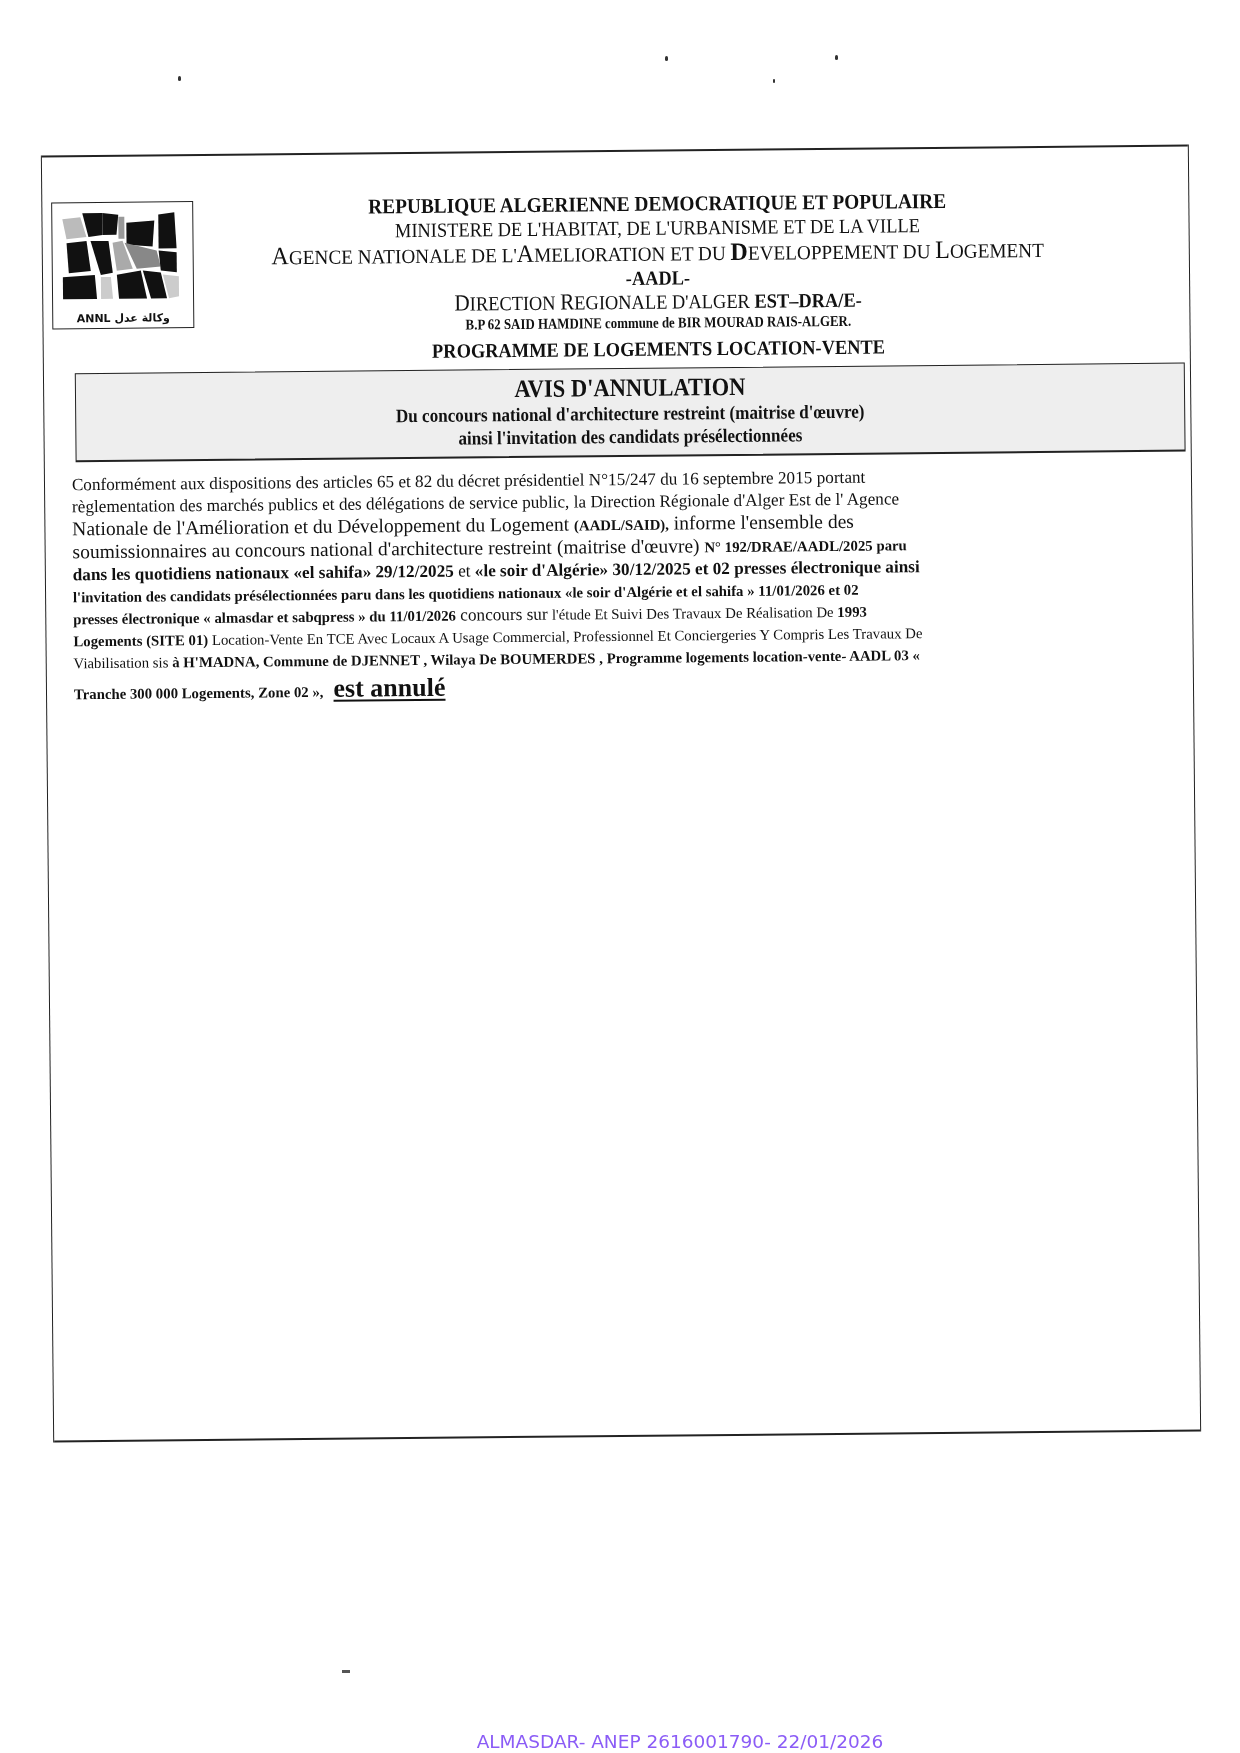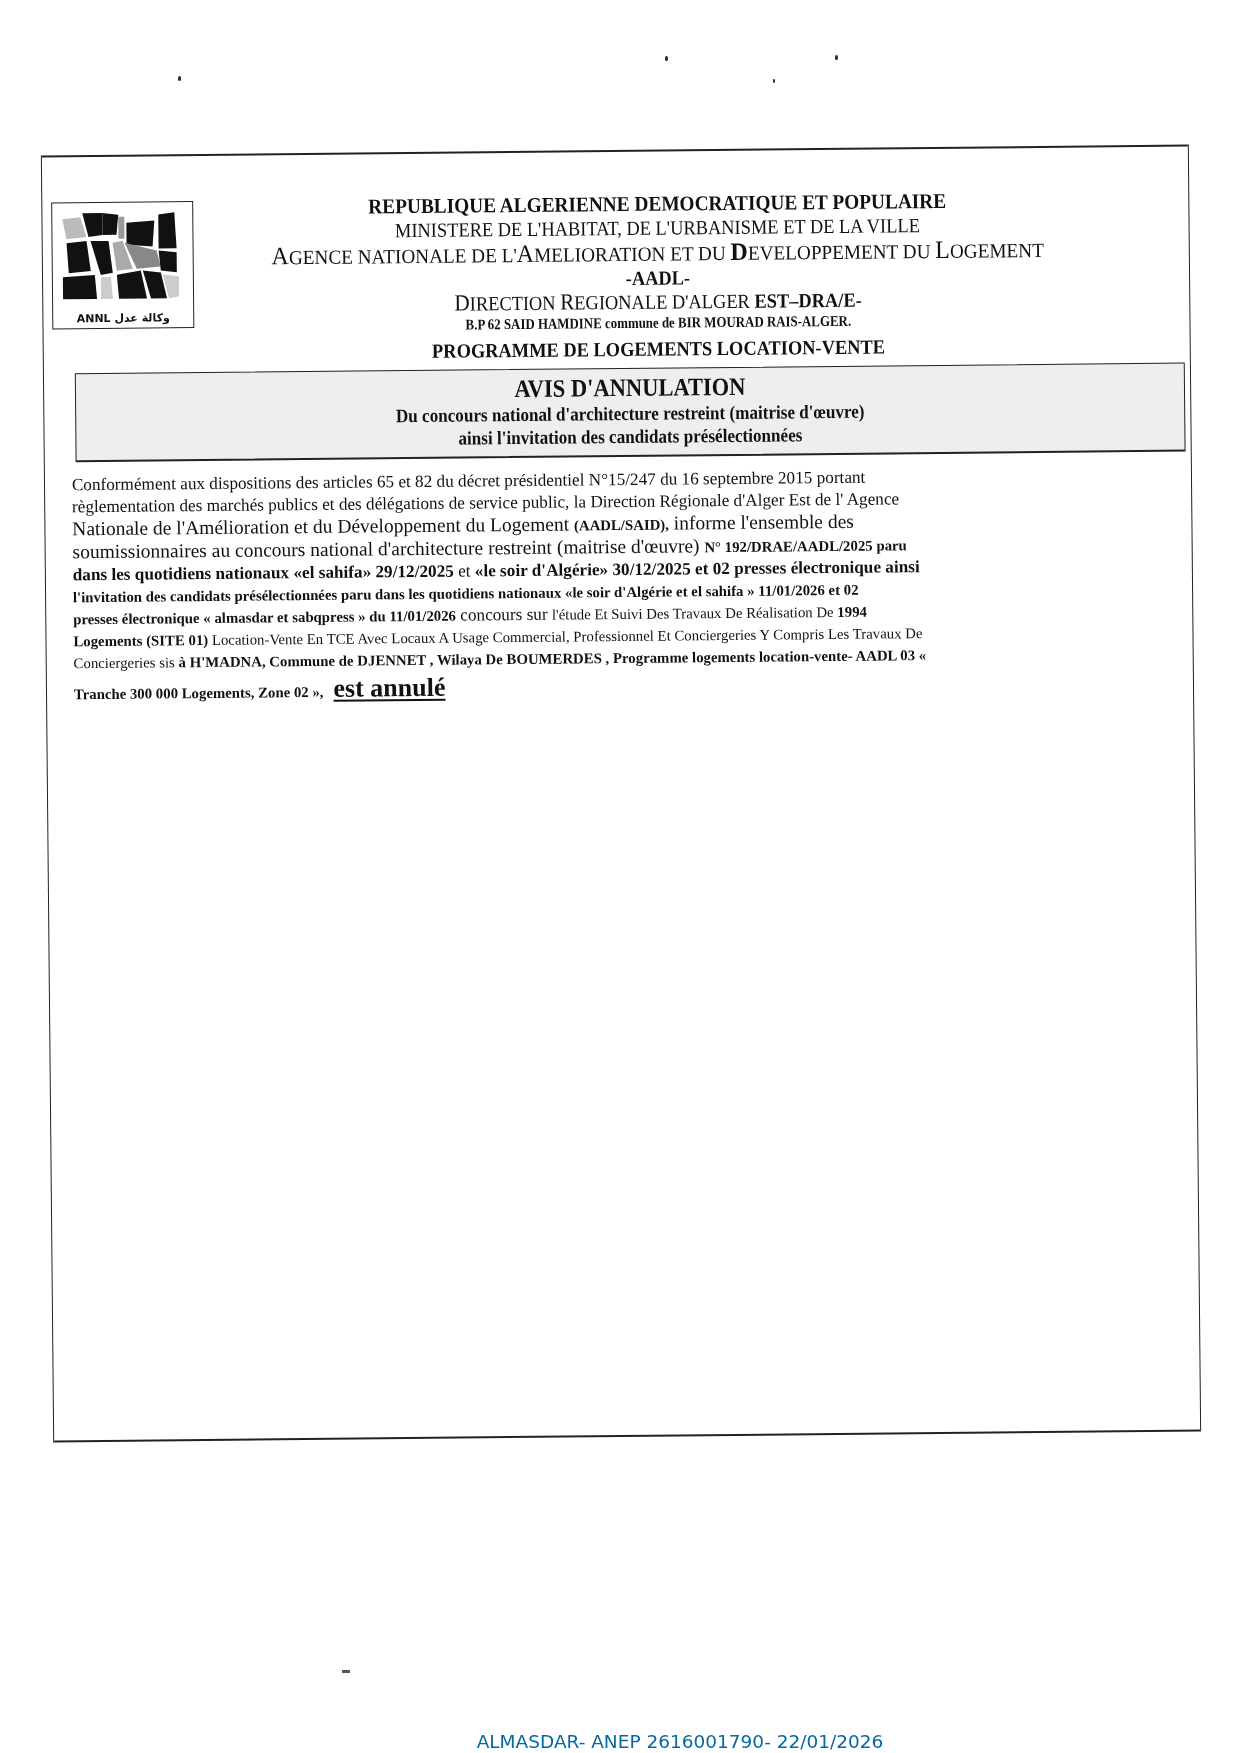--- a/index.html
+++ b/index.html
@@ -56,21 +56,21 @@
     .annul {
       font-size: 26px; font-weight: bold; text-decoration: underline;
       text-decoration-thickness: 2px; text-underline-offset: 3px; margin-left: 10px;
     }
     .line { display: block; }
     .footer-mark {
       position: absolute; left: 342px; top: 1670px; width: 8px; height: 3px; background: #555;
     }
     .footer {
       position: absolute; left: 0; right: 0; top: 1731px; text-align: center;
-      font-family: "DejaVu Sans", sans-serif; font-size: 18.5px; color: #0369a1;
+      font-family: "DejaVu Sans", sans-serif; font-size: 18.5px; color: #8b5cf6;
       padding-left: 120px;
     }
   </style>
 </head>
 <body>
 
 <div class="speck" style="left:178px;top:76px;"></div>
 <div class="speck" style="left:665px;top:56px;"></div>
 <div class="speck" style="left:835px;top:55px;"></div>
 <div class="speck" style="left:773px;top:79px;width:2px;height:4px;"></div>
@@ -120,21 +120,21 @@
     <div class="avis-sub">ainsi l'invitation des candidats présélectionnées</div>
   </div>
 
   <div class="body-text">
     <span class="line">Conformément aux dispositions des articles  65 et 82 du décret présidentiel N°15/247 du 16 septembre 2015 portant</span>
     <span class="line">règlementation des marchés publics et des délégations de service public, la Direction Régionale d'Alger Est de l' Agence</span>
     <span class="line big"><span>Nationale  de  l'Amélioration  et  du  Développement  du  Logement </span><b class="small">(AADL/SAID),</b><span> informe  l'ensemble  des</span></span>
     <span class="line big"><span>soumissionnaires  au concours national d'architecture restreint (maitrise d'œuvre) </span><b class="small">N° 192/DRAE/AADL/2025 paru</b></span>
     <span class="line"><b>dans les quotidiens nationaux «el sahifa» 29/12/2025</b><span> et </span><b>«le soir d'Algérie» 30/12/2025 et 02 presses électronique ainsi</b></span>
     <span class="line small"><b>l'invitation des candidats présélectionnées paru dans les quotidiens nationaux «le soir d'Algérie et  el sahifa » 11/01/2026 et 02</b></span>
-    <span class="line"><b class="small">presses électronique «  almasdar et sabqpress » du 11/01/2026</b><span> concours sur </span><span class="small">l'étude Et Suivi Des Travaux De Réalisation De </span><b class="small">1994</b></span>
+    <span class="line"><b class="small">presses électronique «  almasdar et sabqpress » du 11/01/2026</b><span> concours sur </span><span class="small">l'étude Et Suivi Des Travaux De Réalisation De </span><b class="small">1993</b></span>
     <span class="line small"><b>Logements (SITE 01)</b><span> Location-Vente En TCE Avec Locaux A Usage Commercial, Professionnel Et Conciergeries Y Compris Les Travaux De</span></span>
-    <span class="line small"><span>Conciergeries sis </span><b>à H'MADNA,  Commune de DJENNET , Wilaya De BOUMERDES , Programme logements location-vente-  AADL 03 «</b></span>
+    <span class="line small"><span>Viabilisation sis </span><b>à H'MADNA,  Commune de DJENNET , Wilaya De BOUMERDES , Programme logements location-vente-  AADL 03 «</b></span>
     <span class="line small" style="margin-top:6px;"><b>Tranche 300 000 Logements, Zone 02 »,</b><span class="annul">est annulé</span></span>
   </div>
 </div>
 
 <div class="footer-mark"></div>
 <div class="footer">ALMASDAR- ANEP 2616001790- 22/01/2026</div>
 
 </body></html>

